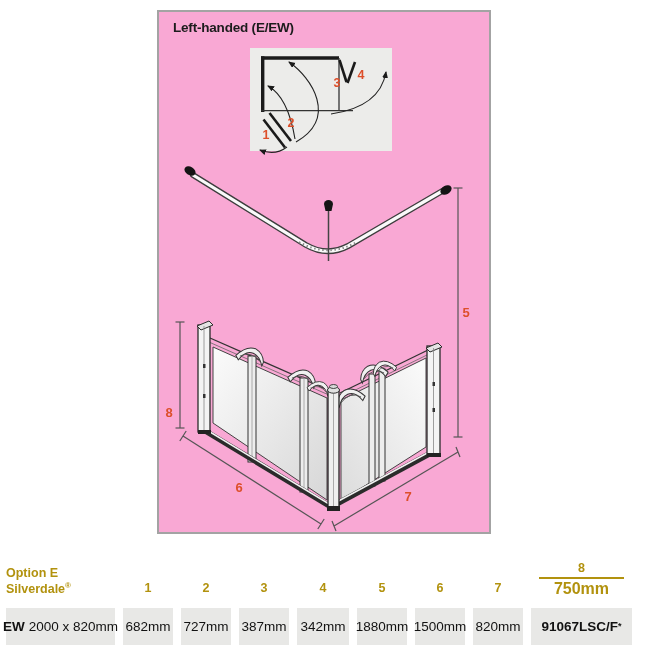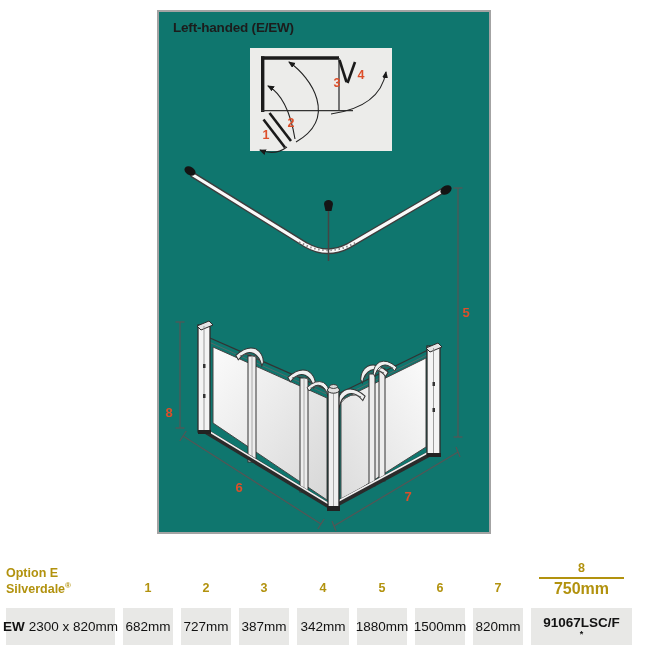--- a/index.html
+++ b/index.html
@@ -15,21 +15,21 @@
     width:650px;height:650px;
     background:#fff;
     font-family:"Liberation Sans","DejaVu Sans",sans-serif;
     overflow:hidden;
   }
   
   .diagram-box{
     position:absolute;left:157px;top:10px;
     width:334px;height:524px;
     border:2px solid var(--boxborder);
-    background:#0f766e;
+    background:#f9a8d4;
   }
   .diagram-title{
     position:absolute;left:14px;top:8px;
     font-size:13.5px;font-weight:bold;color:#1c1c1c;
     letter-spacing:-0.2px;
   }
   .diagram-svg{position:absolute;left:0;top:0;}
   
   .spec-table{
     position:absolute;left:0;top:562px;width:650px;
@@ -61,21 +61,21 @@
   }
   .col8-sub{text-align:center;font-weight:bold;font-size:16px;padding-bottom:2px;}
   .td{
     background:var(--cellbg);
     height:37px;
     display:flex;align-items:center;justify-content:center;
     font-size:13.5px;color:#121212;
     white-space:nowrap;
   }
   .td .b{font-weight:bold;margin-right:4px;}
-  .td-part{font-weight:bold;flex-direction:column;}
+  .td-part{font-weight:bold;}
   .td-part sup{font-size:9px;vertical-align:top;line-height:1;}
 </style>
 </head>
 <body>
 
 <div class="page">
 
   <div class="diagram-box">
     <div class="diagram-title">Left-handed (E/EW)</div>
 
@@ -224,21 +224,21 @@
     <div class="th">5</div>
     <div class="th">6</div>
     <div class="th">7</div>
     <div class="th th-col8">
       <div class="col8-top">8</div>
       <div class="col8-sub">750mm</div>
     </div>
 
     <div class="td">
       <span class="b">EW</span>
-        <span>2300 x 820mm</span>
+        <span>2000 x 820mm</span>
     </div>
     <div class="td">682mm</div>
     <div class="td">727mm</div>
     <div class="td">387mm</div>
     <div class="td">342mm</div>
     <div class="td">1880mm</div>
     <div class="td">1500mm</div>
     <div class="td">820mm</div>
     <div class="td td-part">
       <span>91067LSC/F</span>

